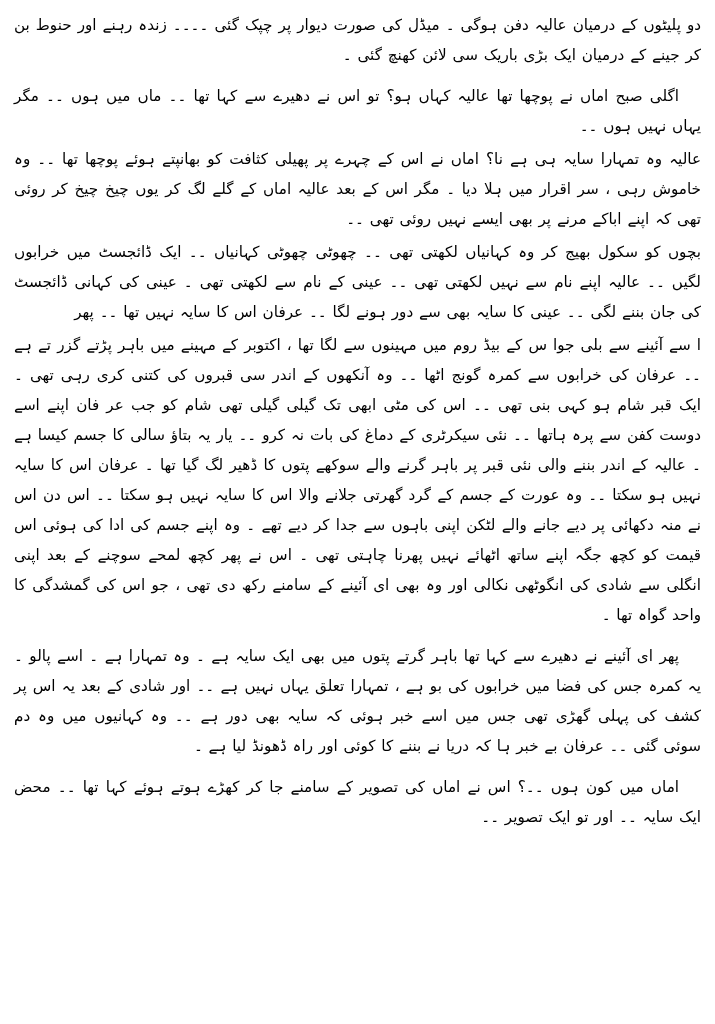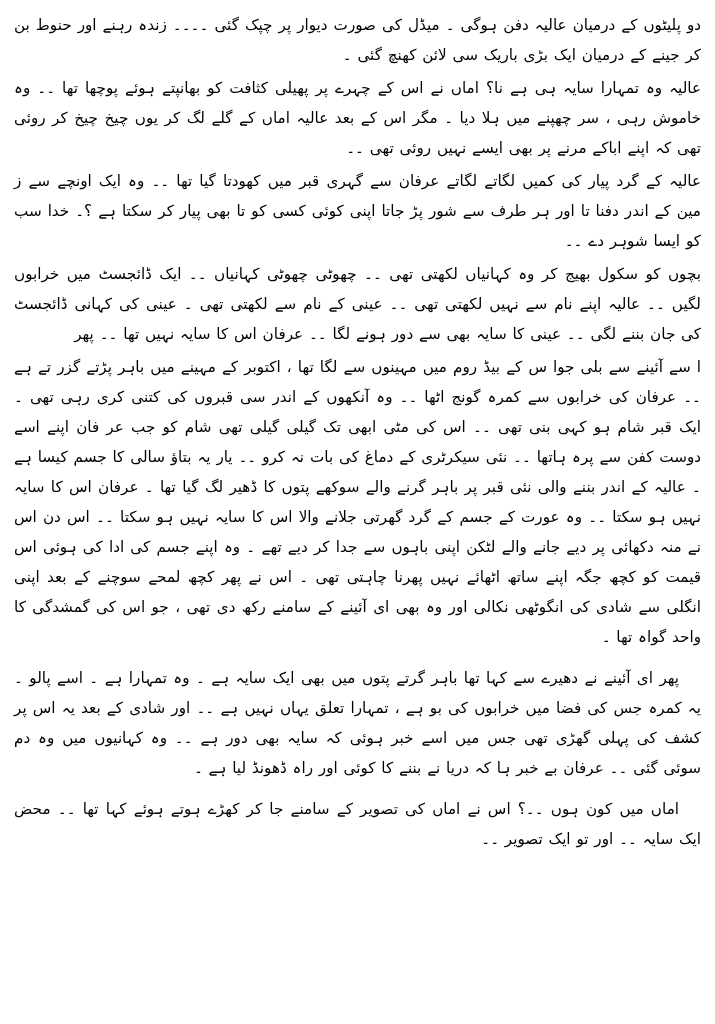--- a/index.html
+++ b/index.html
@@ -49,21 +49,21 @@
   .para.gap-top {
     margin-top: 11px;
   }
 </style>
 </head>
 <body>
 
 <div class="page">
   <div class="doc-body">
     <p class="para">دو پلیٹوں کے درمیان عالیہ دفن ہوگی ۔ میڈل کی صورت دیوار پر چپک گئی ۔۔۔۔ زندہ رہنے اور حنوط بن کر جینے کے درمیان ایک بڑی باریک سی لائن کھنچ گئی ۔</p>
-    <p class="para">عالیہ وہ تمہارا سایہ ہی ہے نا؟ اماں نے اس کے چہرے پر پھیلی کثافت کو بھانپتے ہوئے پوچھا تھا ۔۔ وہ خاموش رہی ، سر چھپنے میں ہلا دیا ۔ مگر اس کے بعد عالیہ اماں کے گلے لگ کر یوں چیخ چیخ کر روئی تھی کہ اپنے اباکے مرنے پر بھی ایسے نہیں روئی تھی ۔۔</p>
-    <p class="para">عالیہ کے گرد پیار کی کمیں لگاتے لگاتے عرفان سے گہری قبر میں کھودتا گیا تھا ۔۔ وہ ایک اونچے سے ز مین کے اندر دفنا تا اور ہر طرف سے شور پڑ جاتا اپنی کوئی کسی کو تا بھی پیار کر سکتا ہے ؟۔ خدا سب کو ایسا شوہر دے ۔۔</p>
+    <p class="para gap-top indent">اگلی صبح اماں نے پوچھا تھا عالیہ کہاں ہو؟ تو اس نے دھیرے سے کہا تھا ۔۔ ماں میں ہوں ۔۔ مگر یہاں نہیں ہوں ۔۔</p>
+    <p class="para">عالیہ وہ تمہارا سایہ ہی ہے نا؟ اماں نے اس کے چہرے پر پھیلی کثافت کو بھانپتے ہوئے پوچھا تھا ۔۔ وہ خاموش رہی ، سر اقرار میں ہلا دیا ۔ مگر اس کے بعد عالیہ اماں کے گلے لگ کر یوں چیخ چیخ کر روئی تھی کہ اپنے اباکے مرنے پر بھی ایسے نہیں روئی تھی ۔۔</p>
     <p class="para">بچوں کو سکول بھیج کر وہ کہانیاں لکھتی تھی ۔۔ چھوٹی چھوٹی کہانیاں ۔۔ ایک ڈائجسٹ میں خرابوں لگیں ۔۔ عالیہ اپنے نام سے نہیں لکھتی تھی ۔۔ عینی کے نام سے لکھتی تھی ۔ عینی کی کہانی ڈائجسٹ کی جان بننے لگی ۔۔ عینی کا سایہ بھی سے دور ہونے لگا ۔۔ عرفان اس کا سایہ نہیں تھا ۔۔ پھر</p>
     <p class="para">ا سے آئینے سے بلی جوا س کے بیڈ روم میں مہینوں سے لگا تھا ، اکتوبر کے مہینے میں باہر پڑتے گزر تے ہے ۔۔ عرفان کی خرابوں سے کمرہ گونج اٹھا ۔۔ وہ آنکھوں کے اندر سی قبروں کی کتنی کری رہی تھی ۔ ایک قبر شام ہو کہی بنی تھی ۔۔ اس کی مٹی ابھی تک گیلی گیلی تھی شام کو جب عر فان اپنے اسے دوست کفن سے پرہ ہاتھا ۔۔ نئی سیکرٹری کے دماغ کی بات نہ کرو ۔۔ یار یہ بتاؤ سالی کا جسم کیسا ہے ۔ عالیہ کے اندر بننے والی نئی قبر پر باہر گرنے والے سوکھے پتوں کا ڈھیر لگ گیا تھا ۔ عرفان اس کا سایہ نہیں ہو سکتا ۔۔ وہ عورت کے جسم کے گرد گھرتی جلانے والا اس کا سایہ نہیں ہو سکتا ۔۔ اس دن اس نے منہ دکھائی پر دیے جانے والے لٹکن اپنی باہوں سے جدا کر دیے تھے ۔ وہ اپنے جسم کی ادا کی ہوئی اس قیمت کو کچھ جگہ اپنے ساتھ اٹھائے نہیں پھرنا چاہتی تھی ۔ اس نے پھر کچھ لمحے سوچنے کے بعد اپنی انگلی سے شادی کی انگوٹھی نکالی اور وہ بھی ای آئینے کے سامنے رکھ دی تھی ، جو اس کی گمشدگی کا واحد گواہ تھا ۔</p>
     <p class="para gap-top indent">پھر ای آئینے نے دھیرے سے کہا تھا باہر گرتے پتوں میں بھی ایک سایہ ہے ۔ وہ تمہارا ہے ۔ اسے پالو ۔ یہ کمرہ جس کی فضا میں خرابوں کی بو ہے ، تمہارا تعلق یہاں نہیں ہے ۔۔ اور شادی کے بعد یہ اس پر کشف کی پہلی گھڑی تھی جس میں اسے خبر ہوئی کہ سایہ بھی دور ہے ۔۔ وہ کہانیوں میں وہ دم سوئی گئی ۔۔ عرفان بے خبر ہا کہ دریا نے بننے کا کوئی اور راہ ڈھونڈ لیا ہے ۔</p>
     <p class="para gap-top indent">اماں میں کون ہوں ۔۔؟ اس نے اماں کی تصویر کے سامنے جا کر کھڑے ہوتے ہوئے کہا تھا ۔۔ محض ایک سایہ ۔۔ اور تو ایک تصویر ۔۔</p>
 
   </div>
 </div>
 
 </body></html>

